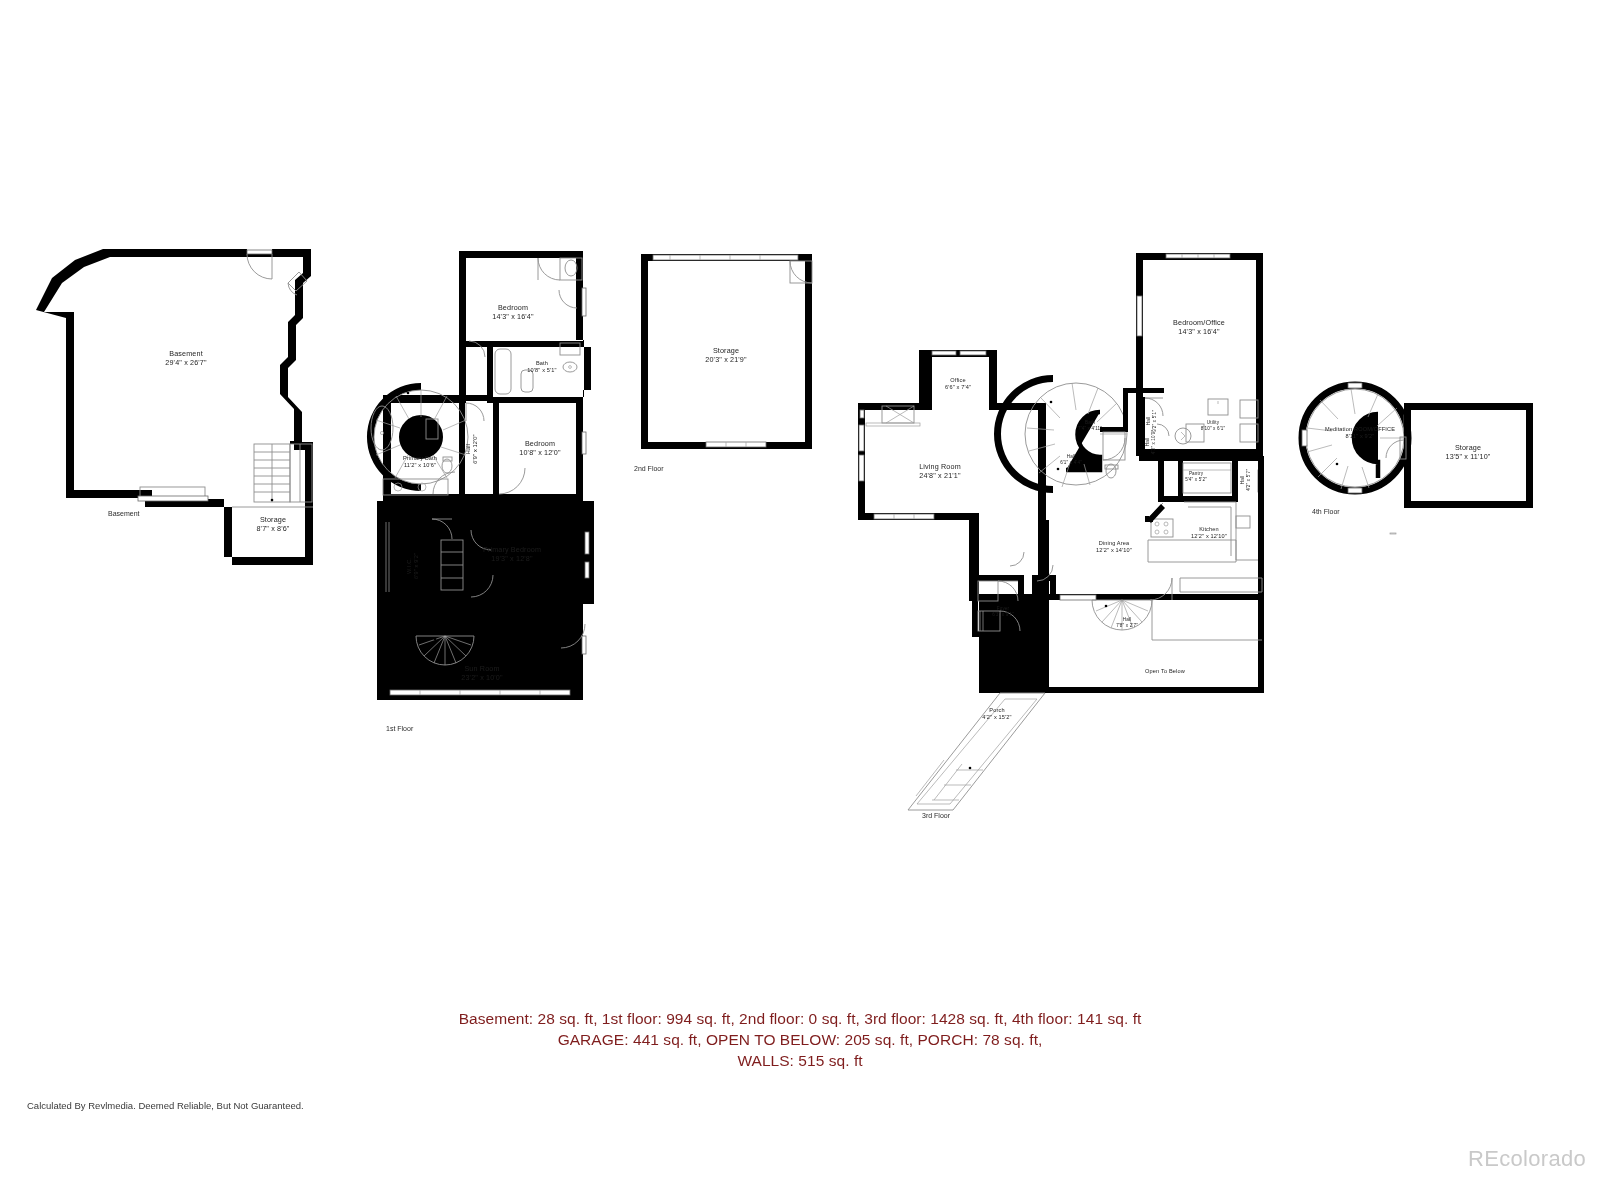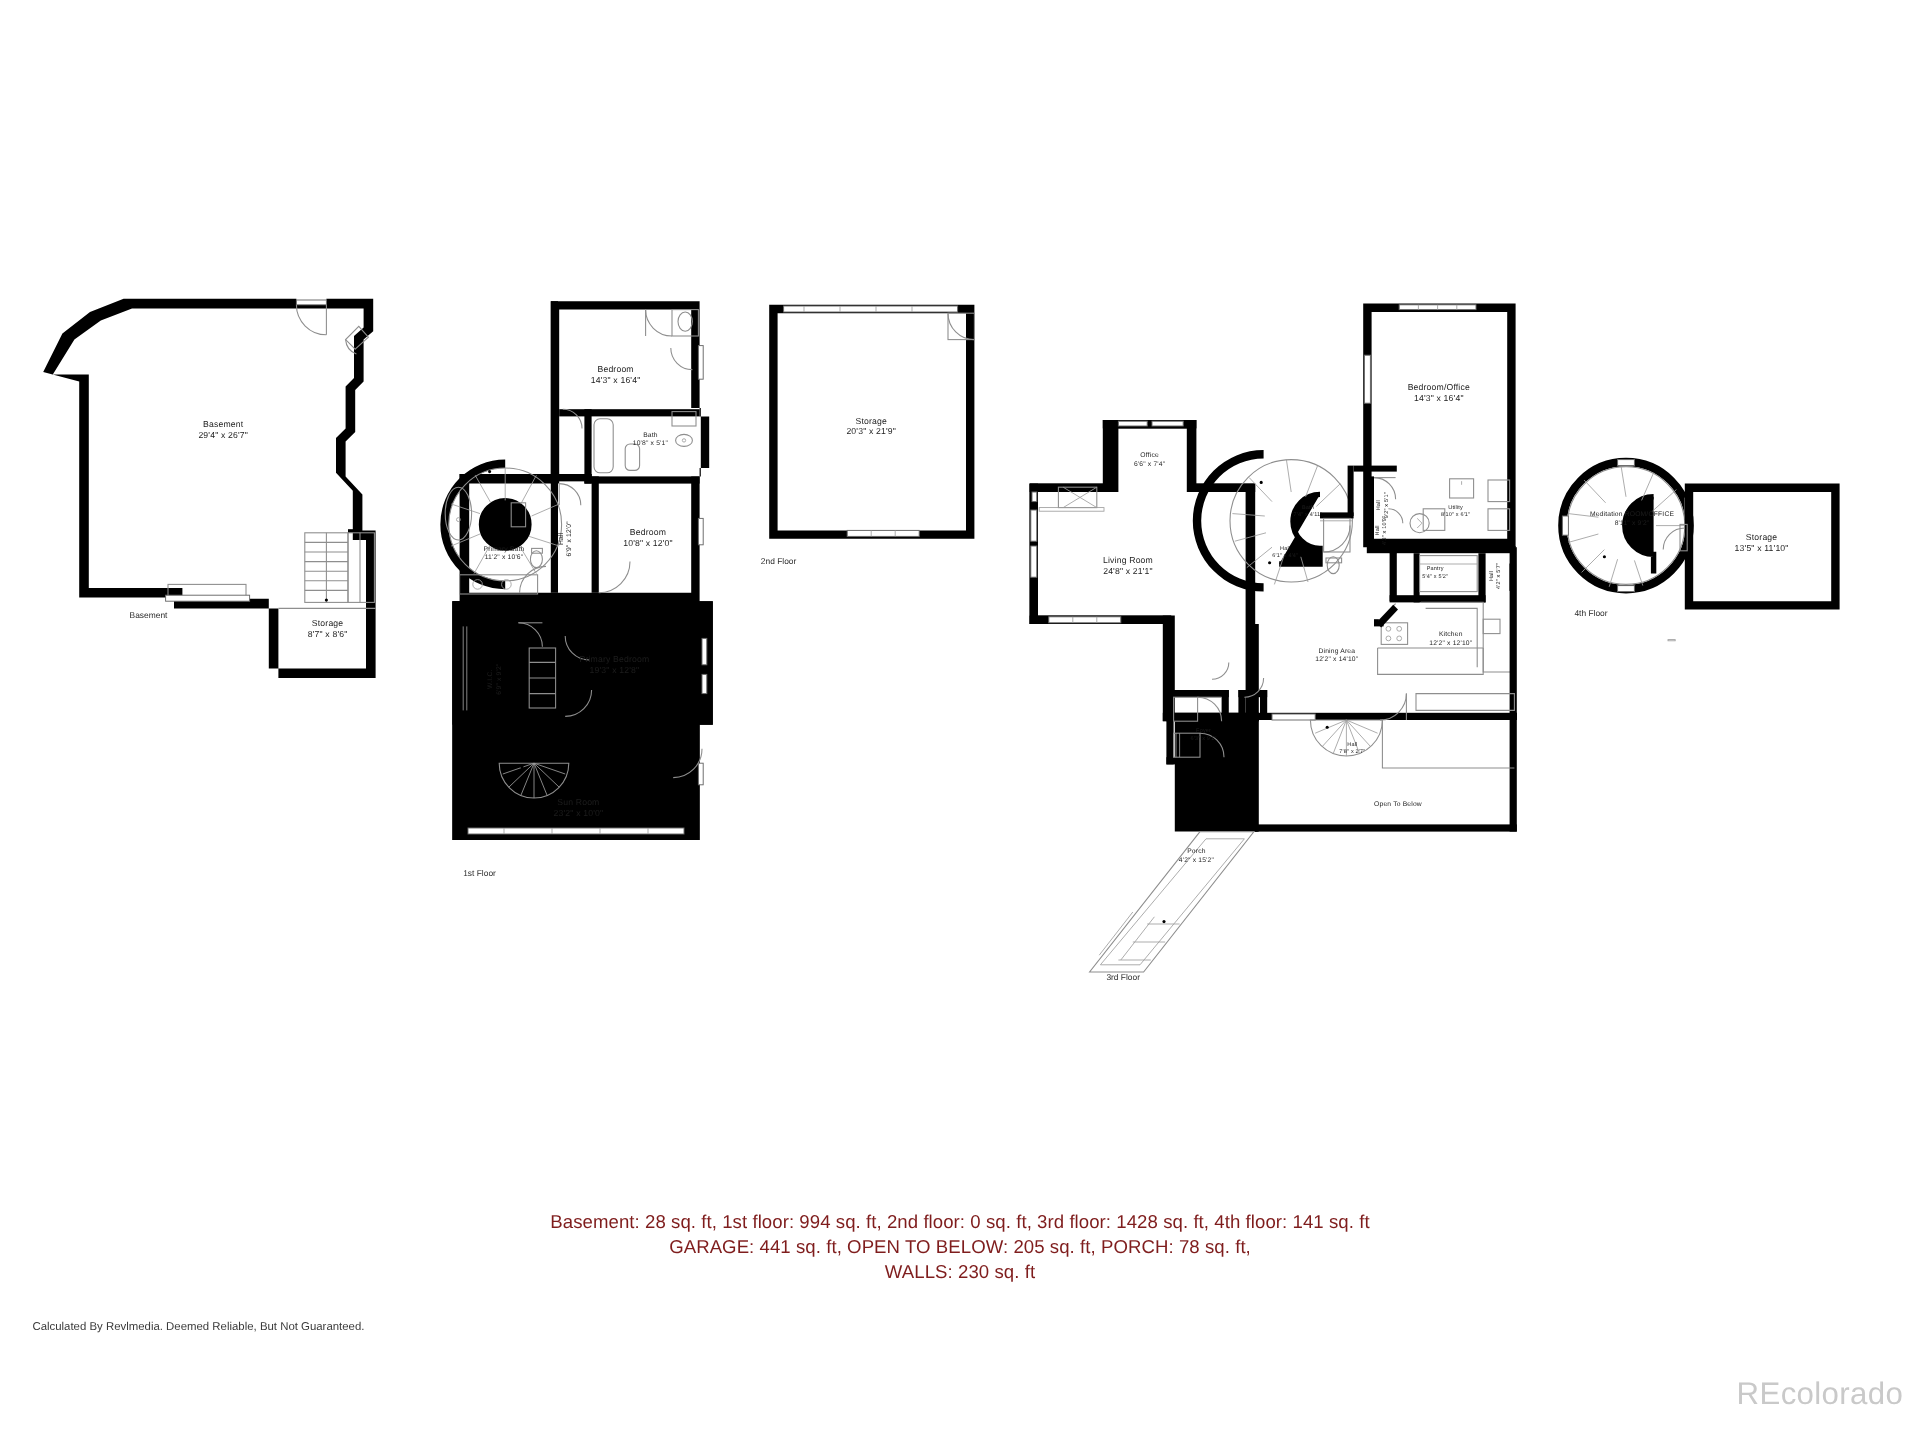--- a/index.html
+++ b/index.html
@@ -51,21 +51,21 @@
   }
   #summary .line{
     font-size:15.5px;color:#7f1d1d;line-height:21px;letter-spacing:.05px;
   }
   #disclaimer{
     position:absolute;left:0;right:0;top:1100px;
     text-align:left;font-size:9.5px;color:#3a3a3a;margin-left:27px;
   }
   #brand{
     position:absolute;right:14px;top:1146px;
-    font-size:26px;color:#c9c9c9;letter-spacing:.3px;
+    font-size:22px;color:#c9c9c9;letter-spacing:.3px;
     font-family:"Liberation Sans", sans-serif;
   }
 </style>
 </head>
 <body>
 
 <div id="plan">
 
   <svg width="1600" height="1200" viewBox="0 0 1600 1200">
     <defs>
@@ -620,19 +620,19 @@
   </div>
   <div class="rlabel" style="left:1468px;top:452px;">
     <span class="nm">Storage</span>
     <span class="dim">13'5" x 11'10"</span>
   </div>
   <div class="floorlabel" style="left:1312px;top:508px;">4th Floor</div>
 
   <div id="summary">
     <div class="line">Basement: 28 sq. ft, 1st floor: 994 sq. ft, 2nd floor: 0 sq. ft, 3rd floor: 1428 sq. ft, 4th floor: 141 sq. ft</div>
     <div class="line">GARAGE: 441 sq. ft, OPEN TO BELOW: 205 sq. ft, PORCH: 78 sq. ft,</div>
-    <div class="line">WALLS: 230 sq. ft</div>
+    <div class="line">WALLS: 515 sq. ft</div>
   </div>
 
   <div id="disclaimer">Calculated By Revlmedia. Deemed Reliable, But Not Guaranteed.</div>
   <div id="brand">REcolorado</div>
 
 </div>
 
 </body></html>

